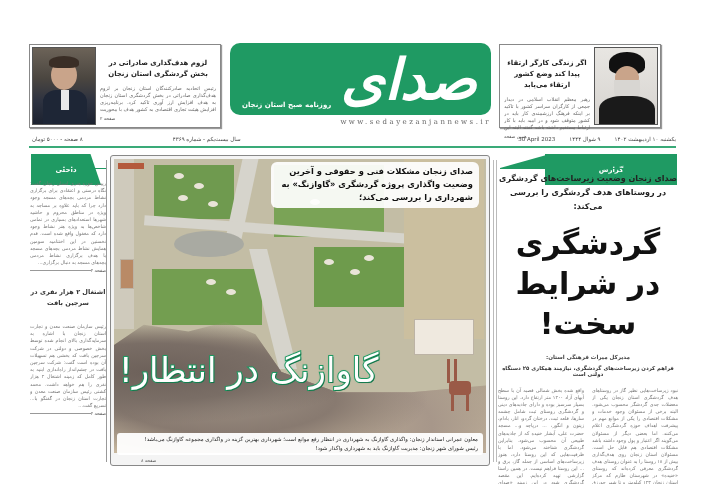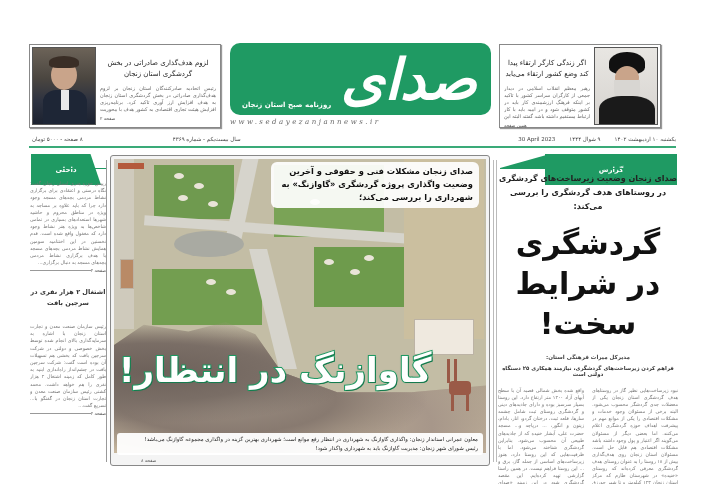--- a/index.html
+++ b/index.html
@@ -12,27 +12,27 @@
   .teaser-right { left: 499px; width: 162px; }
   .teaser-photo { position: absolute; top: 2px; width: 64px; height: 78px; border: 1px solid #555; overflow: hidden; }
   .teaser-left .teaser-photo { left: 2px; }
   .teaser-right .teaser-photo { right: 2px; }
   .photo-bg-suit { background: linear-gradient(180deg, #6c6358 0%, #4b4640 40%, #2d3240 70%, #1c2230 100%); }
   .photo-bg-cleric { background: linear-gradient(180deg, #e8e6e2 0%, #d6d3cf 100%); }
   .face { position: absolute; border-radius: 50%; }
   .teaser-text { position: absolute; top: 4px; font-size: 5px; line-height: 7px; color: #666; text-align: justify; }
   .teaser-left .teaser-text { left: 70px; right: 4px; }
   .teaser-right .teaser-text { right: 70px; left: 4px; }
-  .teaser-title { font-weight: normal; font-size: 7px; line-height: 11px; color: #222; text-align: center; margin-top: 9px; margin-bottom: 5px; }
+  .teaser-title { font-weight: bold; font-size: 7px; line-height: 11px; color: #222; text-align: center; margin-top: 9px; margin-bottom: 5px; }
   .teaser-page { font-size: 4.5px; color: #555; margin-top: 2px; text-align: left; }
 
   .logo-box { position: absolute; left: 230px; top: 43px; width: 261px; height: 72px; background: #1f9a63; border-radius: 10px; overflow: hidden; }
   .logo-main { position: absolute; right: 14px; top: -4px; font-family: "DejaVu Serif", serif; font-size: 56px; font-style: italic; color: #fff; font-weight: bold; letter-spacing: 2px; line-height: 80px; }
   .logo-sub { position: absolute; left: 12px; bottom: 6px; font-size: 7px; color: #fff; font-weight: bold; }
-  .site-url { position: absolute; left: 230px; top: 118px; width: 261px; text-align: left; font-family: "DejaVu Serif", serif; font-size: 7px; letter-spacing: 2.5px; color: #666; direction: ltr; font-style: italic; }
+  .site-url { position: absolute; left: 230px; top: 118px; width: 261px; text-align: right; font-family: "DejaVu Serif", serif; font-size: 7px; letter-spacing: 2.5px; color: #666; direction: ltr; }
 
   .dateline { position: absolute; top: 136px; font-size: 5.5px; color: #444; display: flex; gap: 14px; }
   .dateline-right { right: 44px; }
   .dateline-left { left: 32px; }
   .rule-green { position: absolute; left: 29px; right: 44px; top: 146px; height: 2px; background: #3aaa78; }
 
   
   .section-tab { position: absolute; height: 31px; color: #fff; font-weight: bold; font-size: 7px; display: flex; align-items: center; justify-content: center; }
   .tab-dakheli { left: 31px; top: 154px; width: 70px; background: #1f9a63; clip-path: polygon(0 0, 85% 0, 100% 100%, 0 100%); }
   .tab-gozaresh { left: 545px; top: 154px; width: 132px; background: #1f9a63; clip-path: polygon(0 0, 100% 0, 100% 100%, 0 100%); }
@@ -57,21 +57,21 @@
   .rocks { position: absolute; left: 0; bottom: 0; width: 100%; height: 135px; background:
       radial-gradient(ellipse at 10% 40%, #6d615a 0%, #7a6e66 25%, transparent 45%),
       radial-gradient(ellipse at 30% 60%, #9b8e82 0%, #887a70 30%, transparent 55%),
       radial-gradient(ellipse at 60% 80%, #b8a894 0%, #a7978a 30%, transparent 60%),
       linear-gradient(180deg, rgba(180,170,150,0) 0%, #a99a86 30%, #b7aa94 60%, #c8b8a0 100%);
       clip-path: polygon(0 20%, 8% 5%, 20% 10%, 30% 3%, 38% 12%, 45% 40%, 60% 55%, 80% 55%, 100% 50%, 100% 100%, 0 100%); }
   .building { position: absolute; background: #efe9df; border: 1px solid #bcb3a5; }
   .deer { position: absolute; background: #9a5a47; }
 
   .hero-kicker { position: absolute; right: 10px; top: 6px; width: 208px; background: rgba(255,255,255,0.92); border-radius: 6px; padding: 3px 6px 4px 6px; font-weight: bold; font-size: 8.3px; line-height: 13px; color: #111; text-align: right; }
-  .hero-headline { position: absolute; left: 8px; top: 194px; font-weight: bold; font-size: 34px; color: #fff; -webkit-text-stroke: 2px #1f9a63; paint-order: stroke fill; text-shadow: 0 0 2px #1f9a63, 1px 1px 0 #147048; letter-spacing: 1px; }
+  .hero-headline { position: absolute; left: 8px; top: 194px; font-weight: normal; font-size: 34px; color: #fff; -webkit-text-stroke: 2px #1f9a63; paint-order: stroke fill; text-shadow: 0 0 2px #1f9a63, 1px 1px 0 #147048; letter-spacing: 1px; }
   .hero-caption { position: absolute; left: 6px; right: 6px; top: 277px; background: rgba(255,255,255,0.95); border-radius: 3px; padding: 2px 5px; font-size: 5.4px; line-height: 9px; color: #222; text-align: right; }
 
   
   .right-col { position: absolute; left: 498px; top: 172px; width: 180px; }
   .rc-kicker { font-weight: bold; font-size: 8px; line-height: 14px; text-align: center; color: #222; }
   .rc-headline { font-weight: bold; font-size: 30px; line-height: 40px; text-align: center; color: #111; margin-top: 10px; }
   .rc-sub1 { font-weight: bold; font-size: 5.6px; text-align: center; color: #444; margin-top: 10px; }
   .rc-sub2 { font-weight: bold; font-size: 5.4px; text-align: center; color: #333; margin-top: 5px; }
   .rc-body { display: flex; gap: 8px; margin-top: 10px; }
   .rc-body p { flex: 1; font-size: 4.8px; line-height: 7.1px; color: #777; text-align: justify; }

